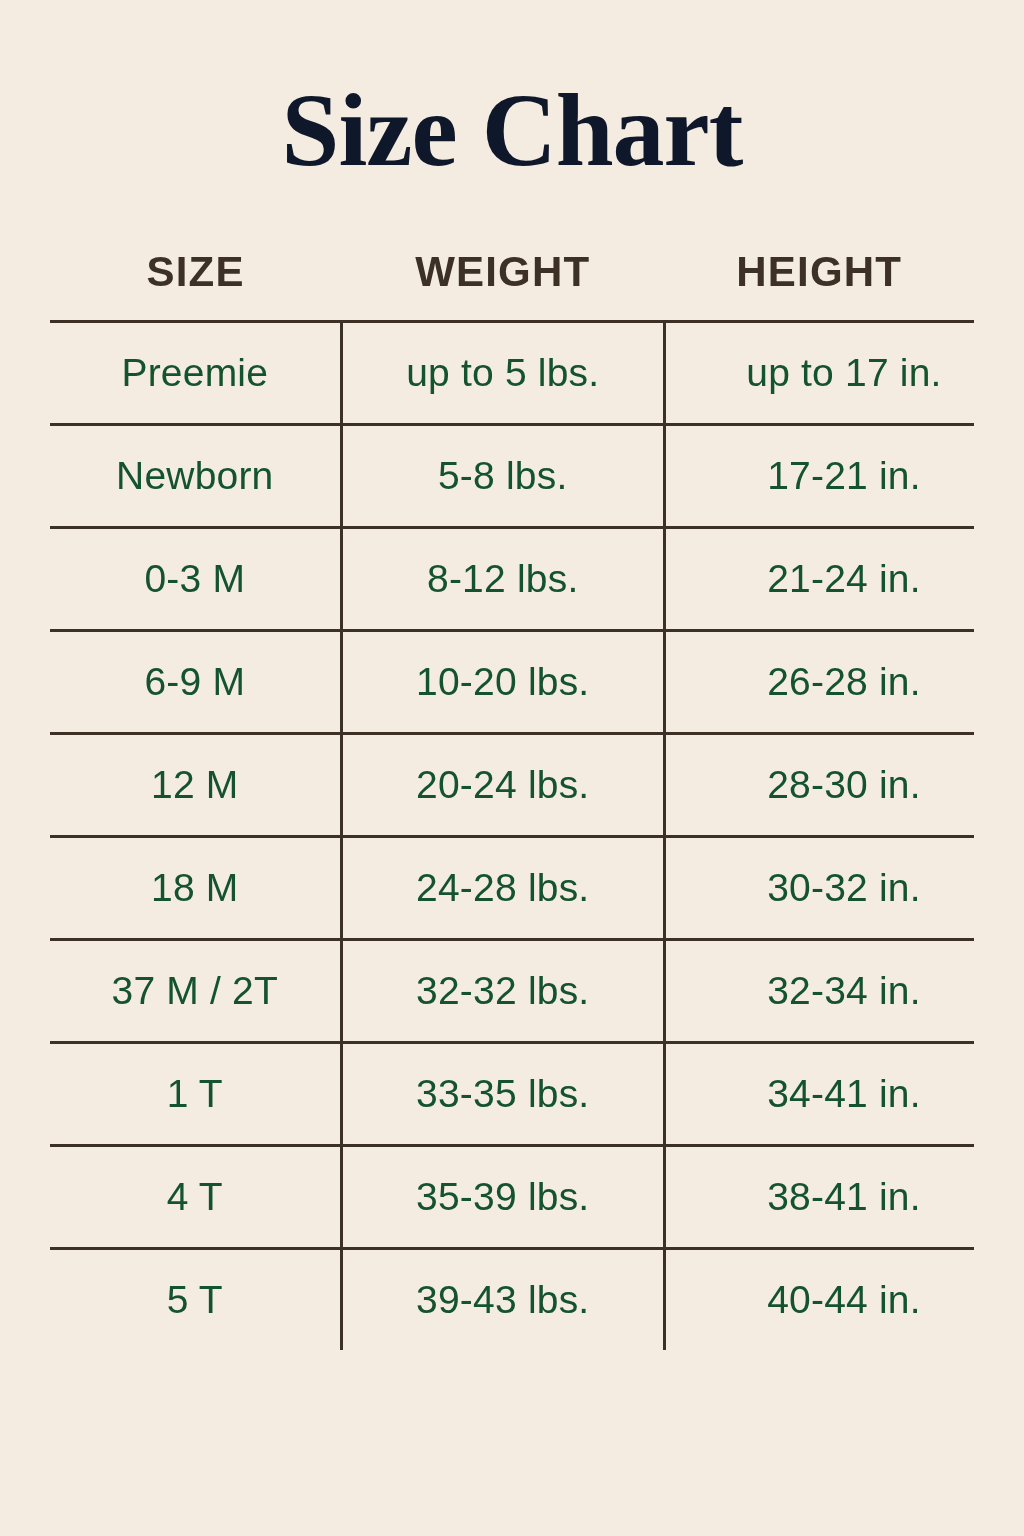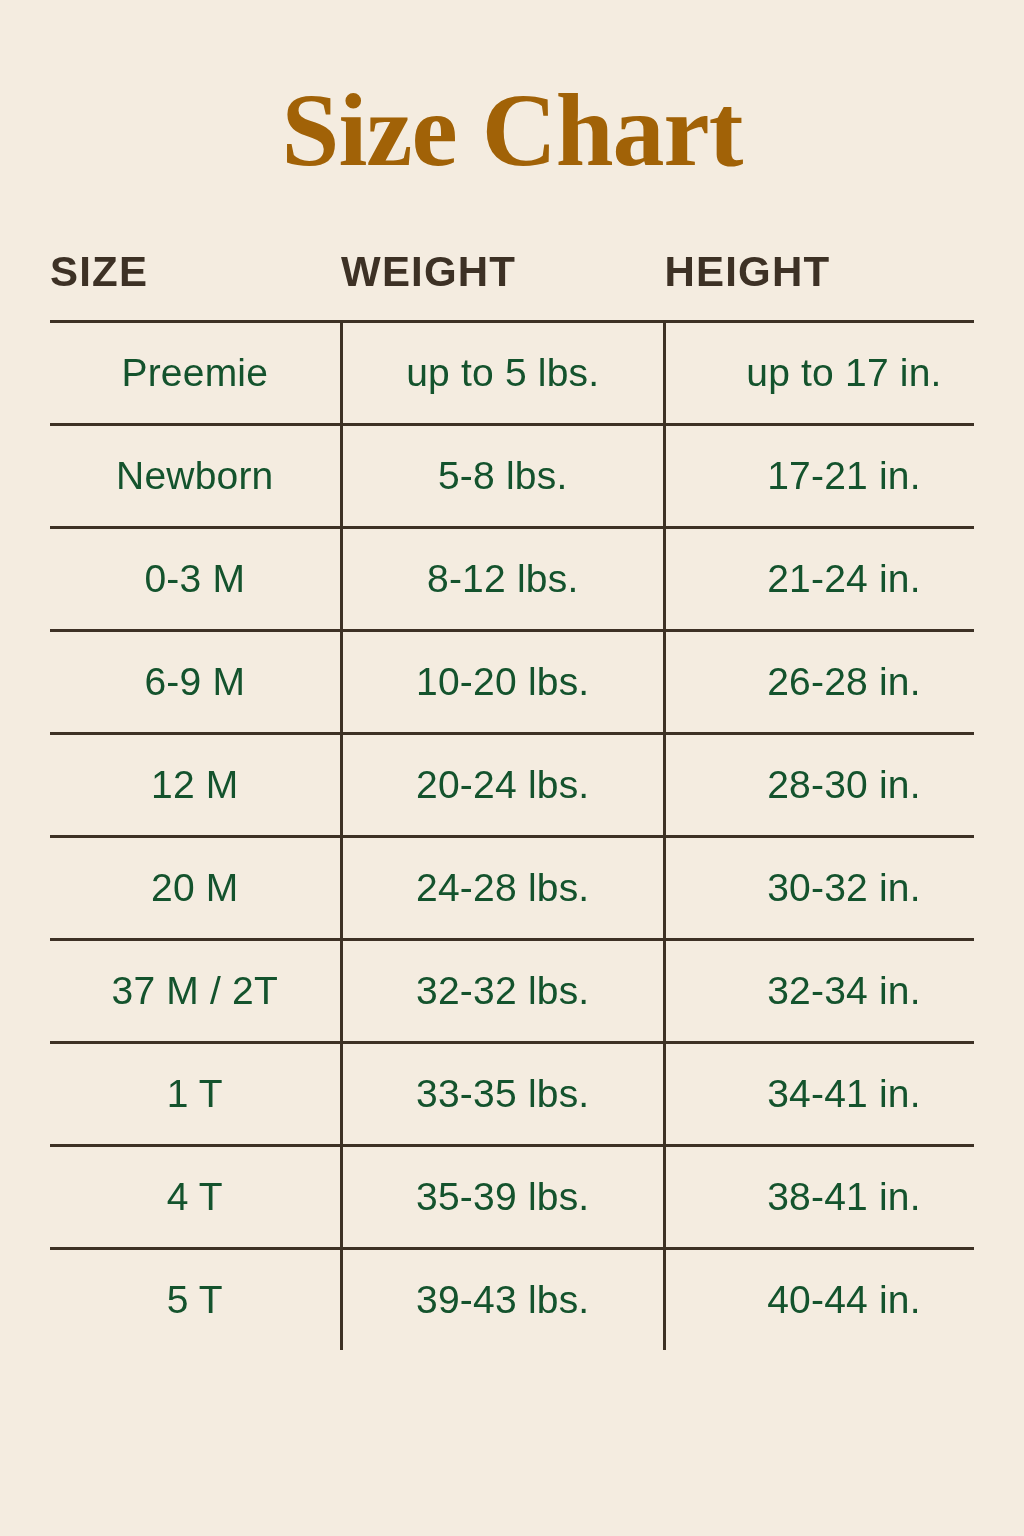--- a/index.html
+++ b/index.html
@@ -21,41 +21,41 @@
     box-sizing: border-box;
     padding: 0 50px;
   }
   .title {
     text-align: center;
     font-family: "Liberation Serif", serif;
     font-weight: bold;
     font-size: 104px;
     line-height: 1;
     letter-spacing: -1px;
-    color: #a16207;
+    color: #0f172a;
     padding-top: 78px;
     margin: 0;
   }
   table.size-chart {
     width: 100%;
     border-collapse: collapse;
     margin-top: 66px;
     table-layout: fixed;
   }
   table.size-chart col.c-size { width: 31.5%; }
   table.size-chart col.c-weight { width: 35%; }
   table.size-chart col.c-height { width: 33.5%; }
 
   thead th {
     font-size: 42px;
     font-weight: bold;
     letter-spacing: 1.2px;
     color: #3d3125;
     padding: 0 0 24px 0;
-    text-align: left;
+    text-align: center;
     border: none;
   }
   tbody td {
     font-size: 39px;
     font-weight: normal;
     text-align: center;
     color: #14532d;
     height: 100px;
     padding: 0;
     border-top: 3px solid #3d3125;
@@ -110,21 +110,21 @@
         <td>6-9 M</td>
         <td>10-20 lbs.</td>
         <td>26-28 in.</td>
       </tr>
       <tr>
         <td>12 M</td>
         <td>20-24 lbs.</td>
         <td>28-30 in.</td>
       </tr>
       <tr>
-        <td>20 M</td>
+        <td>18 M</td>
         <td>24-28 lbs.</td>
         <td>30-32 in.</td>
       </tr>
       <tr>
         <td>37 M / 2T</td>
         <td>32-32 lbs.</td>
         <td>32-34 in.</td>
       </tr>
       <tr>
         <td>1 T</td>

